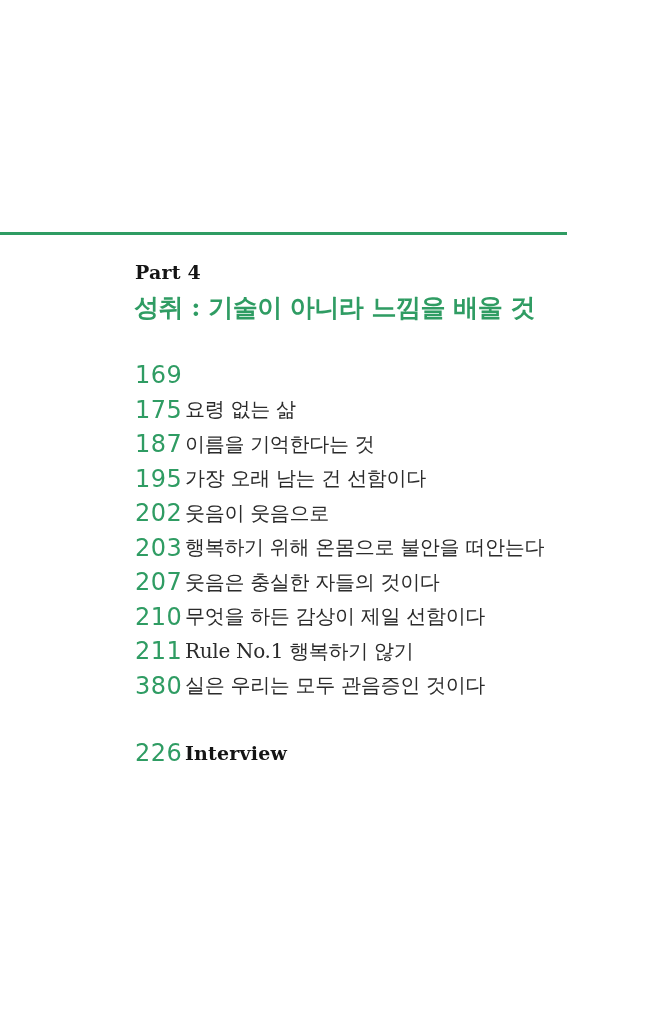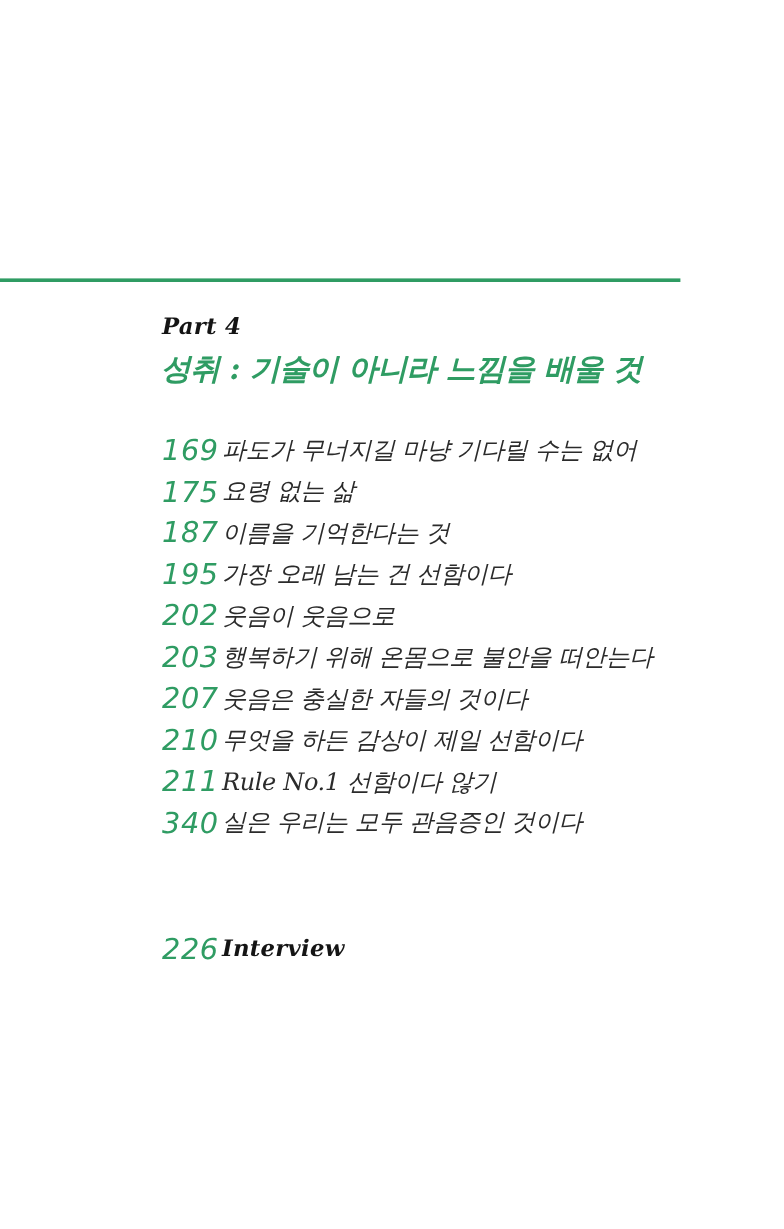--- a/index.html
+++ b/index.html
@@ -7,21 +7,20 @@
     padding: 0;
     background: #ffffff;
   }
   .page {
     position: relative;
     width: 582px;
     height: 1024px;
     background: #ffffff;
     overflow: hidden;
     font-family: "DejaVu Serif", "Liberation Serif", serif;
-    font-style: italic;
   }
   .green-rule {
     position: absolute;
     top: 232px;
     left: 0;
     width: 567px;
     height: 3px;
     background: var(--accent, #2f9c63);
   }
   .part-label {
@@ -67,21 +66,21 @@
     color: var(--accent, #2f9c63);
     letter-spacing: 0.5px;
   }
   .toc-title {
     font-size: 20px;
     color: #2b2b2b;
     letter-spacing: -0.3px;
     white-space: nowrap;
   }
   .footer-row {
-    margin-top: 71px;
+    margin-top: 33px;
   }
   .footer-title {
     font-size: 19px;
     font-weight: bold;
     color: #141414;
     letter-spacing: 0.2px;
   }
 </style>
 </head>
 <body>
@@ -90,21 +89,20 @@
 
   <div class="green-rule"></div>
 
   <div class="part-label">Part 4</div>
 
   <h1 class="part-title">성취 : 기술이 아니라 느낌을 배울 것</h1>
 
   <ul class="toc-list">
     <li class="toc-row">
       <span class="toc-page">169</span>
-      <span class="toc-title">파도가 무너지길 마냥 기다릴 수는 없어</span>
     </li>
     <li class="toc-row">
       <span class="toc-page">175</span>
       <span class="toc-title">요령 없는 삶</span>
     </li>
     <li class="toc-row">
       <span class="toc-page">187</span>
       <span class="toc-title">이름을 기억한다는 것</span>
     </li>
     <li class="toc-row">
@@ -122,24 +120,24 @@
     <li class="toc-row">
       <span class="toc-page">207</span>
       <span class="toc-title">웃음은 충실한 자들의 것이다</span>
     </li>
     <li class="toc-row">
       <span class="toc-page">210</span>
       <span class="toc-title">무엇을 하든 감상이 제일 선함이다</span>
     </li>
     <li class="toc-row">
       <span class="toc-page">211</span>
-      <span class="toc-title">Rule No.1 선함이다 않기</span>
+      <span class="toc-title">Rule No.1 행복하기 않기</span>
     </li>
     <li class="toc-row">
-      <span class="toc-page">340</span>
+      <span class="toc-page">380</span>
       <span class="toc-title">실은 우리는 모두 관음증인 것이다</span>
     </li>
 
     <li class="toc-row footer-row">
       <span class="toc-page">226</span>
       <span class="footer-title">Interview</span>
     </li>
   </ul>
 
 </div>

